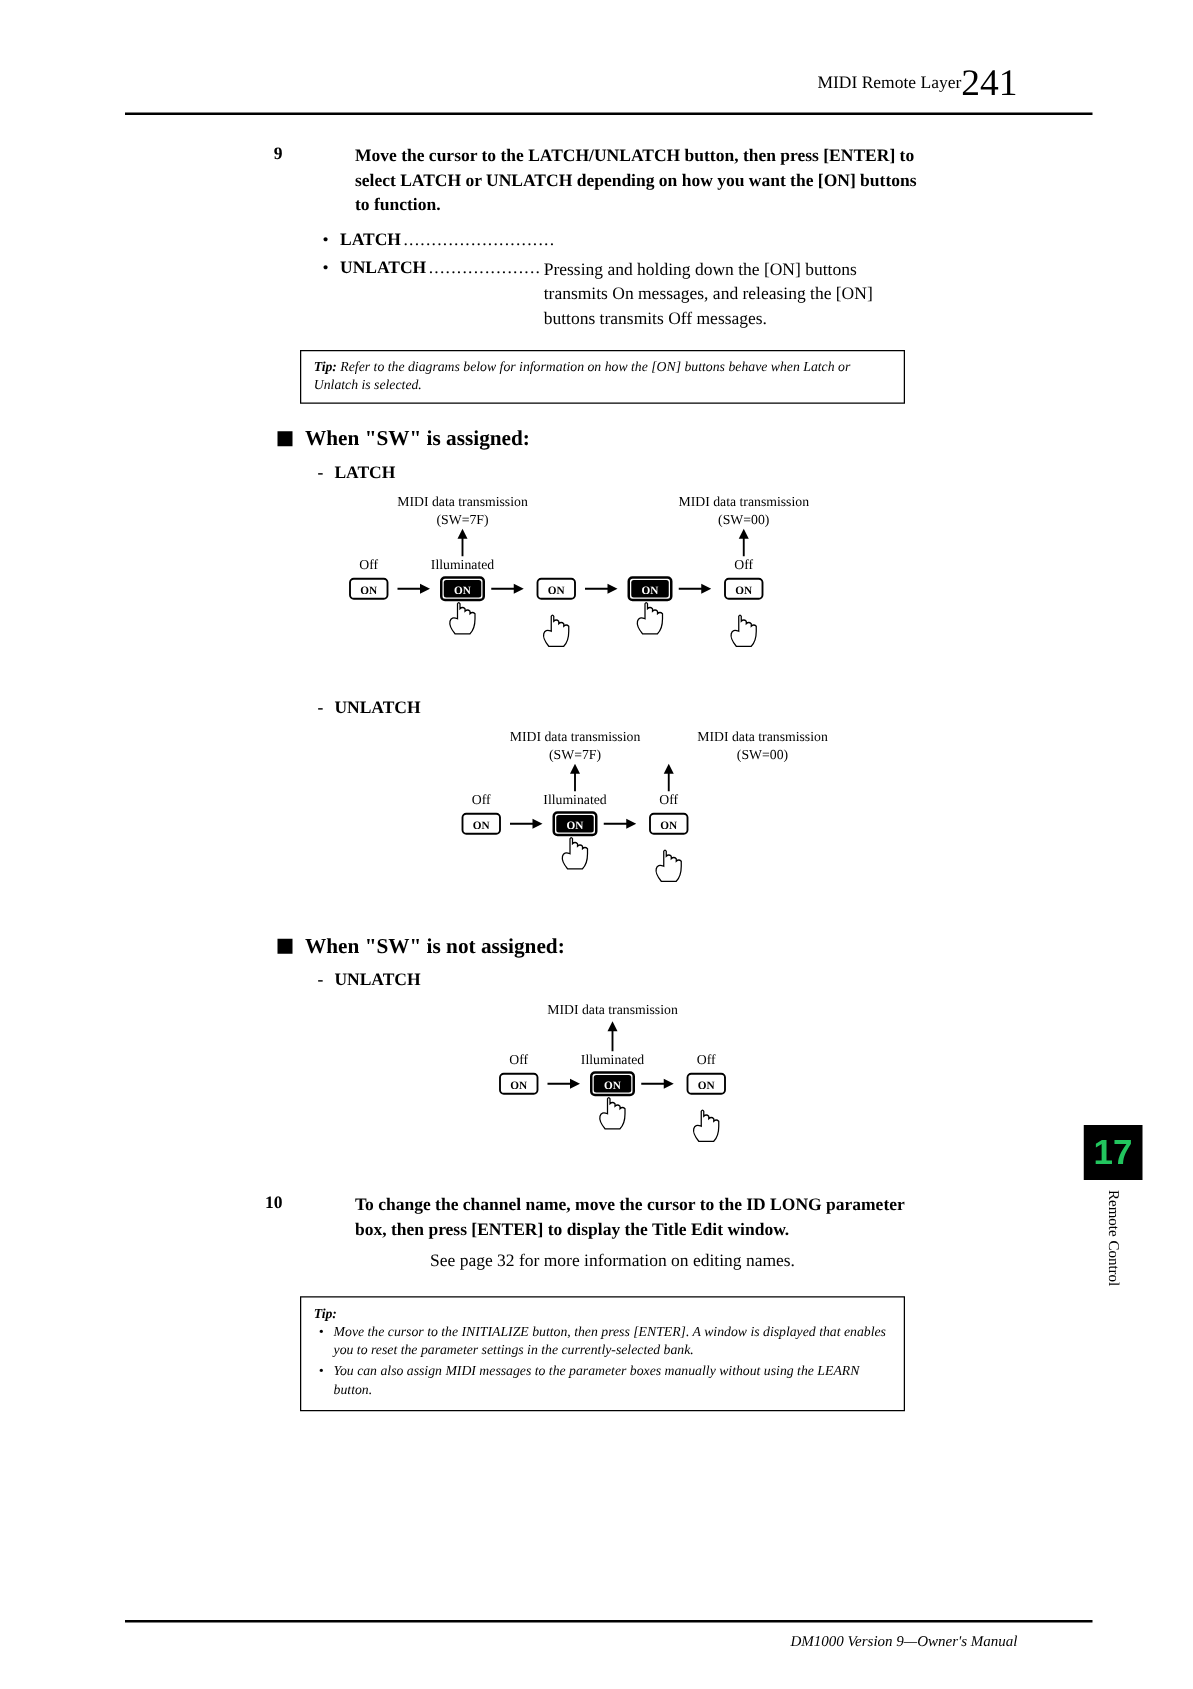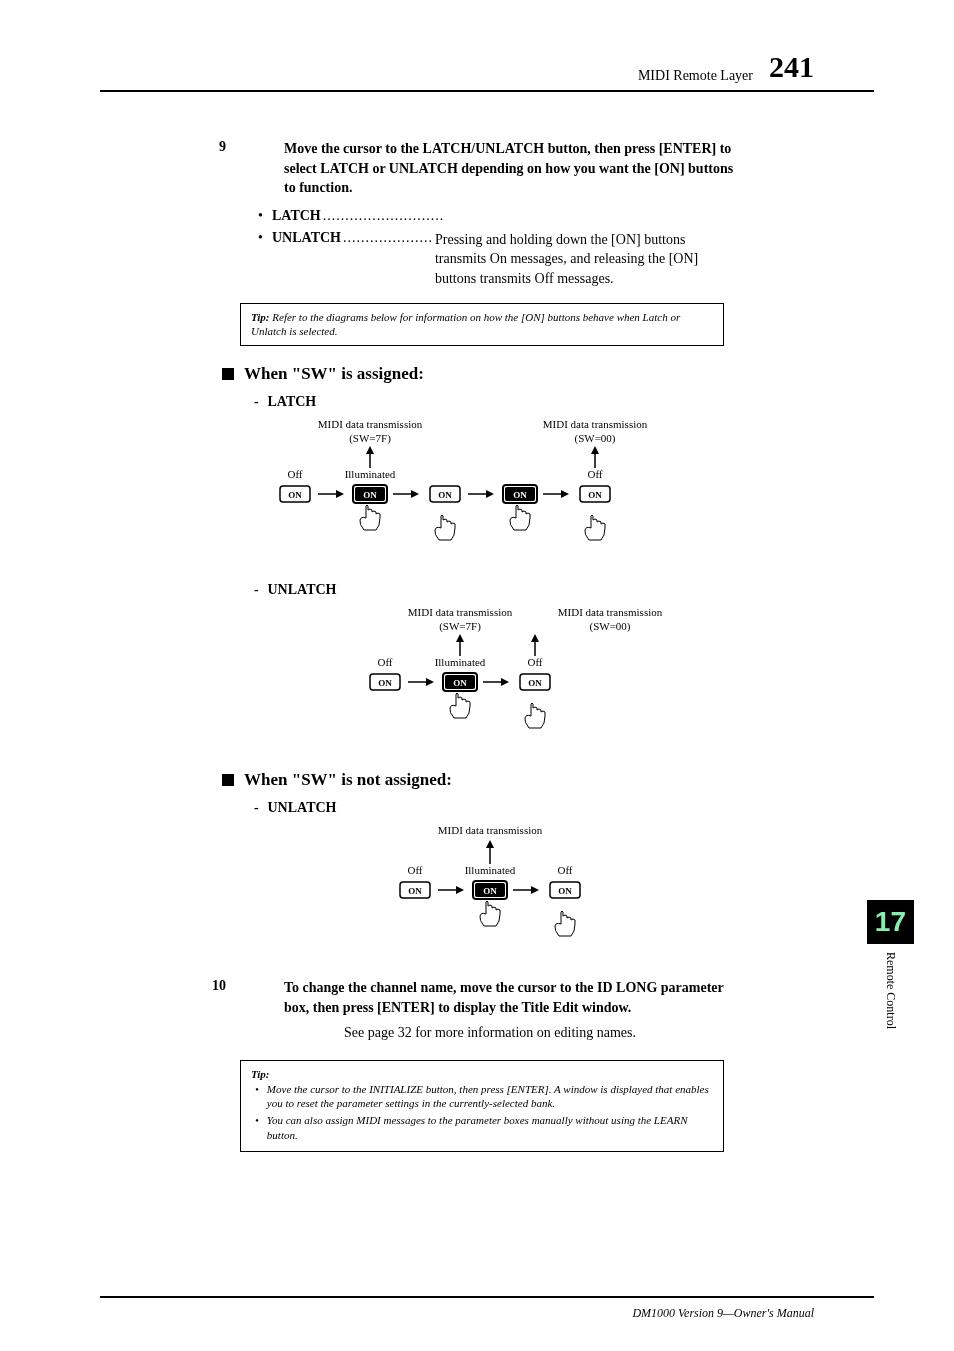--- a/index.html
+++ b/index.html
@@ -9,29 +9,28 @@
     color: #000;
     background: #fff;
     width: 954px;
     height: 1351px;
     position: relative;
     padding: 50px 80px 40px 100px;
   }
   .header {
     display: flex;
     justify-content: flex-end;
-    align-items: flex-end;
-    gap: 16px;
+    align-items: center;
     border-bottom: 2px solid #000;
     padding-bottom: 6px;
-    margin-bottom: 47px;
+    margin-bottom: 24px;
     padding-right: 60px;
   }
   .header-section { font-size: 14px; }
-  .header-page { font-size: 30px; font-weight: bold; }
+  .header-page { font-size: 30px; font-weight: normal; }
   .content { padding-left: 140px; max-width: 640px; }
   .step { display: flex; gap: 14px; margin-bottom: 10px; }
   .step-num { font-weight: bold; min-width: 22px; text-align: right; font-size: 14px; margin-left: -36px; }
   .step-title { font-weight: bold; font-size: 14px; line-height: 1.4; margin-left: 44px; }
   .defs { margin: 8px 0 14px 18px; }
   .def-row { display: flex; align-items: flex-start; margin-bottom: 6px; }
   .def-bullet { width: 14px; }
   .def-term { font-weight: bold; white-space: nowrap; }
   .def-dots { flex: 0 0 auto; letter-spacing: 1px; padding: 0 2px; }
   .def-text { flex: 1; line-height: 1.4; }
@@ -56,21 +55,21 @@
   .side-tab {
     position: absolute;
     right: 40px;
     top: 900px;
     display: flex;
     flex-direction: column;
     align-items: center;
   }
   .side-tab-num {
     background: #000;
-    color: #86efac;
+    color: #22c55e;
     font-size: 28px;
     font-weight: bold;
     padding: 6px 8px;
     font-family: Arial, sans-serif;
   }
   .side-tab-text {
     writing-mode: vertical-rl;
     font-size: 12px;
     margin-top: 8px;
   }

